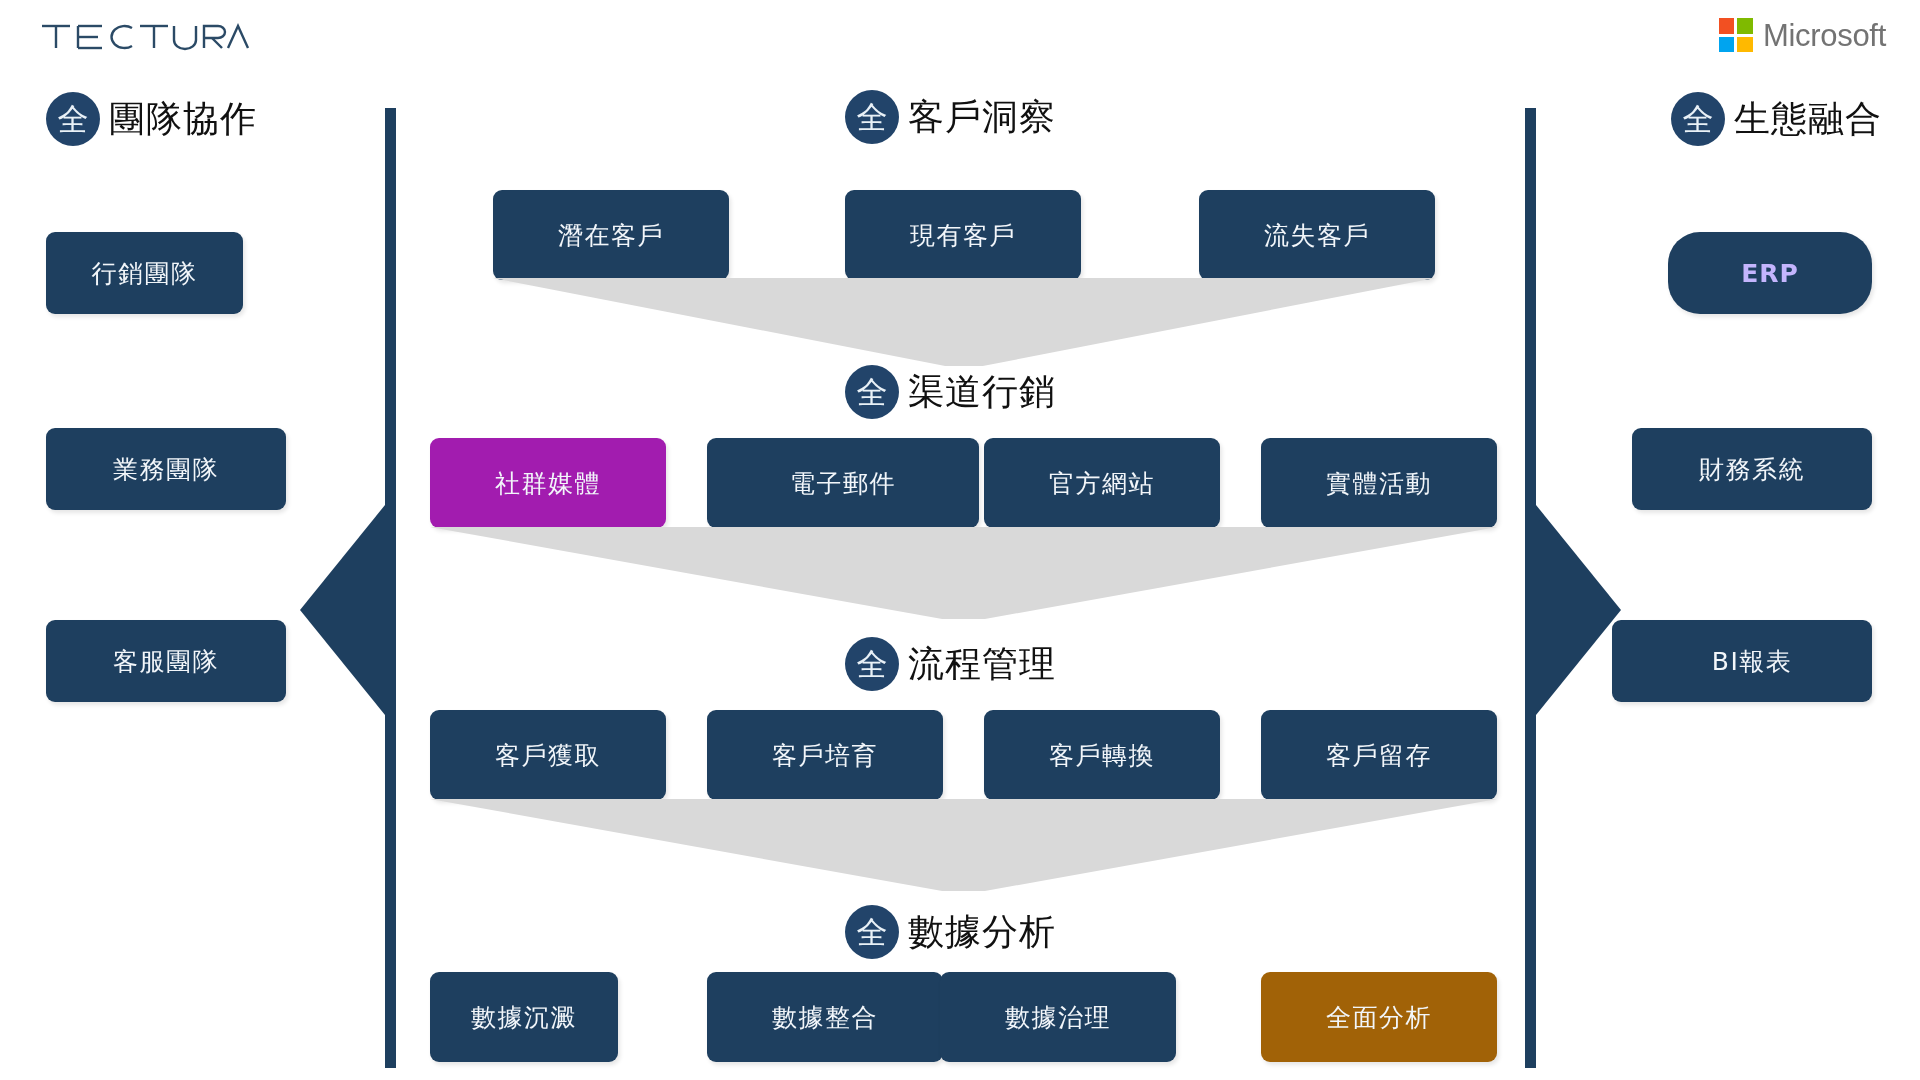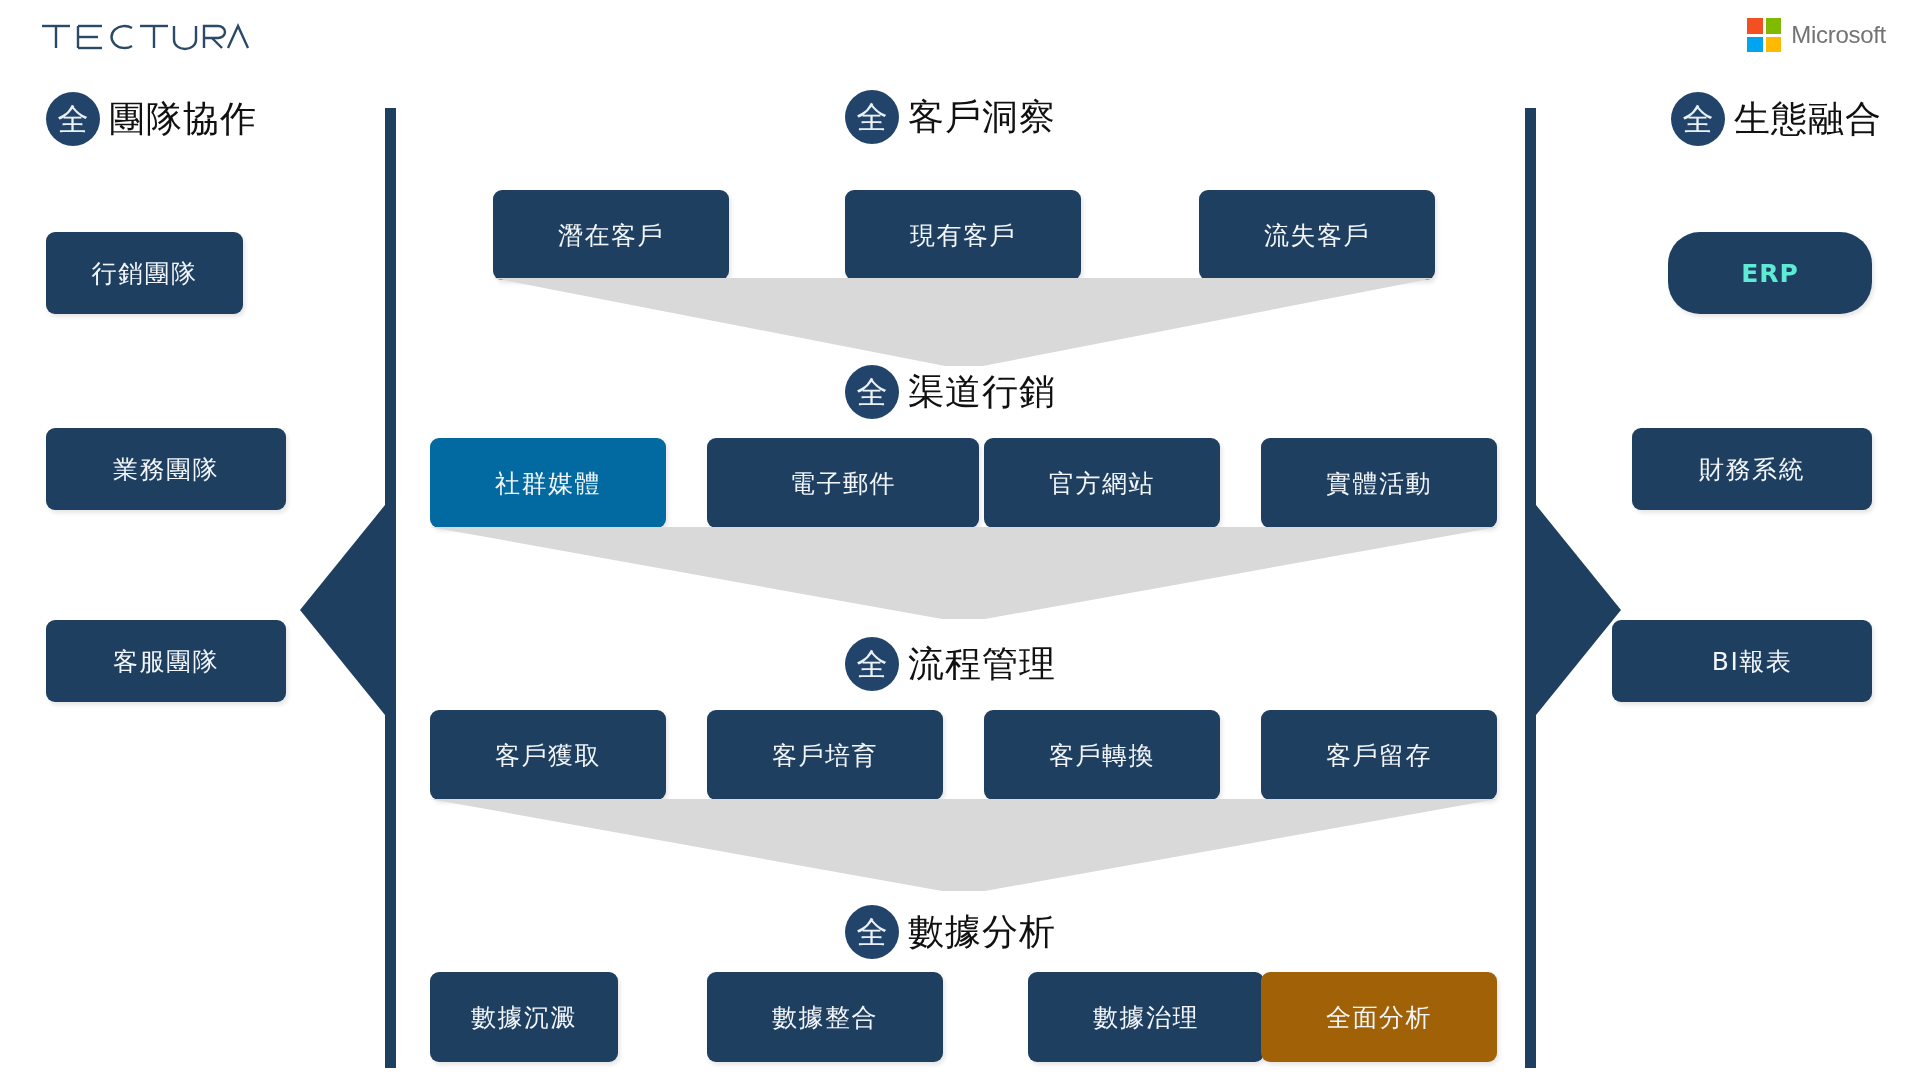--- a/index.html
+++ b/index.html
@@ -37,21 +37,21 @@
   #ms-squares {
     width: 34px;
     height: 34px;
     display: grid;
     grid-template-columns: 1fr 1fr;
     grid-template-rows: 1fr 1fr;
     gap: 3px;
   }
   .ms-sq { width: 100%; height: 100%; }
   #ms-wordmark {
-    font-size: 24px;
+    font-size: 31px;
     color: #737373;
     font-family: "Liberation Sans", sans-serif;
     letter-spacing: -0.3px;
     line-height: 1;
     font-weight: 400;
   }
 
   
   .section-head {
     position: absolute;
@@ -177,21 +177,21 @@
 <div class="node" id="left-item-2" style="left: 46px; top: 620px; width: 240px; height: 82px; background: rgb(30, 63, 95); color: rgb(242, 246, 250);">客服團隊</div>
 
 <div class="rail" id="rail-left" style="left: 385px; top: 108px; height: 960px; background: rgb(30, 63, 95);"></div>
 <div class="rail-arrow" id="rail-arrow-left" style="left: 300px; top: 505px; border-right-color: rgb(30, 63, 95);"></div>
 
 <div class="section-head" id="head-right" style="right:38px; top:92px;">
   <span class="badge" style="background: rgb(34, 68, 106);">全</span>
   <span class="section-title" style="color: rgb(17, 17, 17);">生態融合</span>
 </div>
 
-<div class="node bold" id="right-item-0" style="right: 48px; top: 232px; width: 204px; height: 82px; background: rgb(30, 63, 95); color: #5eead4; border-radius: 32px;">ERP</div>
+<div class="node bold" id="right-item-0" style="right: 48px; top: 232px; width: 204px; height: 82px; background: rgb(30, 63, 95); color: #c4b5fd; border-radius: 32px;">ERP</div>
 <div class="node" id="right-item-1" style="right: 48px; top: 428px; width: 240px; height: 82px; background: rgb(30, 63, 95); color: rgb(242, 246, 250);">財務系統</div>
 <div class="node" id="right-item-2" style="right: 48px; top: 620px; width: 240px; height: 82px; background: rgb(30, 63, 95); color: rgb(242, 246, 250); padding-left: 20px;">BI報表</div>
 
 <div class="rail" id="rail-right" style="left: 1525px; top: 108px; height: 960px; background: rgb(30, 63, 95);"></div>
 <div class="rail-arrow" id="rail-arrow-right" style="left: 1536px; top: 505px; border-left-color: rgb(30, 63, 95);"></div>
 
 <div class="section-head" id="head-c0" style="left:845px; top:90px;">
   <span class="badge" style="background: rgb(34, 68, 106);">全</span>
   <span class="section-title" style="color: rgb(17, 17, 17);">客戶洞察</span>
 </div>
@@ -200,21 +200,21 @@
 <div class="node" id="c0-item-1" style="left: 845px; top: 190px; width: 236px; height: 90px; background: rgb(30, 63, 95); color: rgb(242, 246, 250);">現有客戶</div>
 <div class="node" id="c0-item-2" style="left: 1199px; top: 190px; width: 236px; height: 90px; background: rgb(30, 63, 95); color: rgb(242, 246, 250);">流失客戶</div>
 
 <div class="funnel" id="funnel-0" style="left: 493px; top: 278px; width: 942px; height: 88px; clip-path: polygon(0px 0px, 100% 0px, 52% 100%, 48% 100%); background: rgb(217, 217, 217);"></div>
 
 <div class="section-head" id="head-c1" style="left:845px; top:365px;">
   <span class="badge" style="background: rgb(34, 68, 106);">全</span>
   <span class="section-title" style="color: rgb(17, 17, 17);">渠道行銷</span>
 </div>
 
-<div class="node" id="c1-item-0" style="left: 430px; top: 438px; width: 236px; height: 90px; background: #0369a1; color: rgb(242, 246, 250);">社群媒體</div>
+<div class="node" id="c1-item-0" style="left: 430px; top: 438px; width: 236px; height: 90px; background: #a21caf; color: rgb(242, 246, 250);">社群媒體</div>
 <div class="node" id="c1-item-1" style="left: 707px; top: 438px; width: 272px; height: 90px; background: rgb(30, 63, 95); color: rgb(242, 246, 250);">電子郵件</div>
 <div class="node" id="c1-item-2" style="left: 984px; top: 438px; width: 236px; height: 90px; background: rgb(30, 63, 95); color: rgb(242, 246, 250);">官方網站</div>
 <div class="node" id="c1-item-3" style="left: 1261px; top: 438px; width: 236px; height: 90px; background: rgb(30, 63, 95); color: rgb(242, 246, 250);">實體活動</div>
 
 <div class="funnel" id="funnel-1" style="left: 430px; top: 527px; width: 1067px; height: 92px; clip-path: polygon(0px 0px, 100% 0px, 52% 100%, 48% 100%); background: rgb(217, 217, 217);"></div>
 
 <div class="section-head" id="head-c2" style="left:845px; top:637px;">
   <span class="badge" style="background: rgb(34, 68, 106);">全</span>
   <span class="section-title" style="color: rgb(17, 17, 17);">流程管理</span>
 </div>
@@ -226,14 +226,14 @@
 
 <div class="funnel" id="funnel-2" style="left: 430px; top: 799px; width: 1067px; height: 92px; clip-path: polygon(0px 0px, 100% 0px, 52% 100%, 48% 100%); background: rgb(217, 217, 217);"></div>
 
 <div class="section-head" id="head-c3" style="left:845px; top:905px;">
   <span class="badge" style="background: rgb(34, 68, 106);">全</span>
   <span class="section-title" style="color: rgb(17, 17, 17);">數據分析</span>
 </div>
 
 <div class="node" id="c3-item-0" style="left: 430px; top: 972px; width: 188px; height: 90px; background: rgb(30, 63, 95); color: rgb(242, 246, 250);">數據沉澱</div>
 <div class="node" id="c3-item-1" style="left: 707px; top: 972px; width: 236px; height: 90px; background: rgb(30, 63, 95); color: rgb(242, 246, 250);">數據整合</div>
-<div class="node" id="c3-item-2" style="left: 1028px; top: 972px; width: 236px; height: 90px; background: rgb(30, 63, 95); color: rgb(242, 246, 250);">數據治理</div>
+<div class="node" id="c3-item-2" style="left: 940px; top: 972px; width: 236px; height: 90px; background: rgb(30, 63, 95); color: rgb(242, 246, 250);">數據治理</div>
 <div class="node" id="c3-item-3" style="left: 1261px; top: 972px; width: 236px; height: 90px; background: #a16207; color: rgb(242, 246, 250);">全面分析</div>
 
 </body></html>

